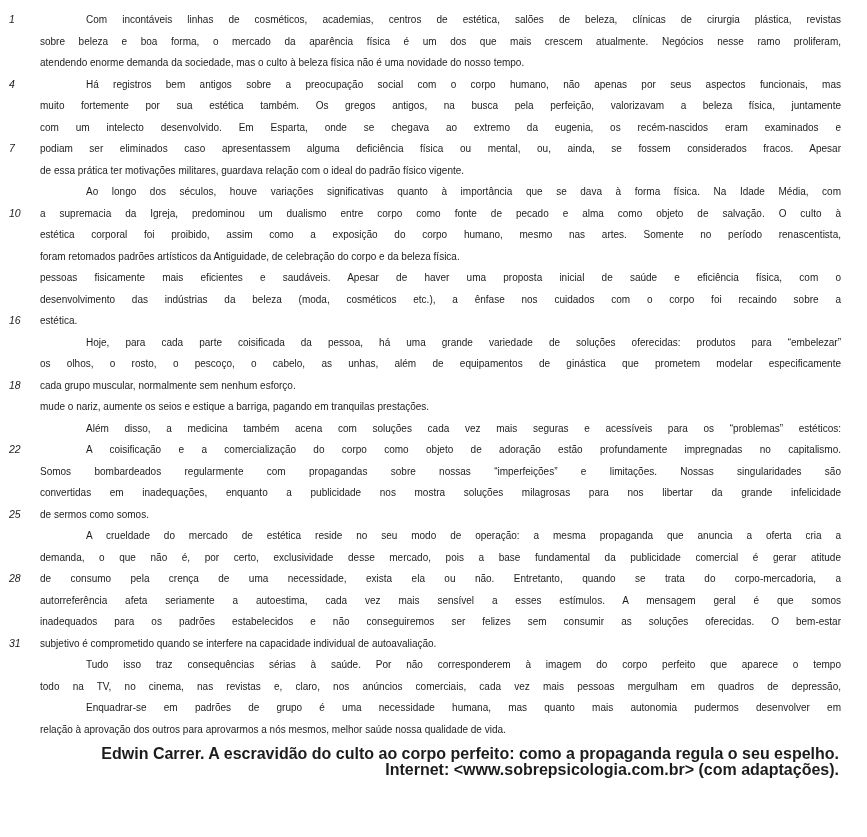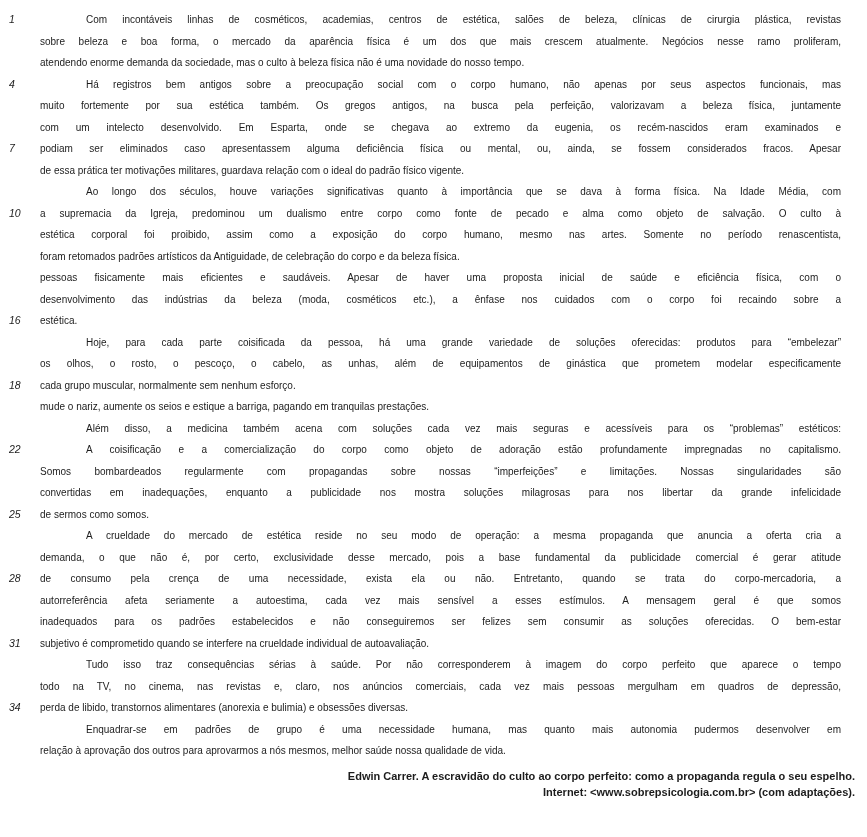--- a/index.html
+++ b/index.html
@@ -41,23 +41,23 @@
   }
   .just {
     text-align: justify;
     text-align-last: justify;
   }
   .ind {
     text-indent: 46px;
   }
   .citation {
     margin-top: 6px;
-    padding-right: 12px;
+    padding-right: 28px;
     text-align: right;
-    font-size: 11px;
+    font-size: 16px;
     font-weight: bold;
     line-height: 16px;
     color: #1c1c1c;
   }
 </style>
 </head>
 <body>
 
 <div class="doc">
   <div id="lines">
@@ -172,33 +172,29 @@
       <div class="row">
         <span class="gut"></span>
         <span class="txt just">autorreferência afeta seriamente a autoestima, cada vez mais sensível a esses estímulos. A mensagem geral é que somos</span>
       </div>
       <div class="row">
         <span class="gut"></span>
         <span class="txt just">inadequados para os padrões estabelecidos e não conseguiremos ser felizes sem consumir as soluções oferecidas. O bem-estar</span>
       </div>
       <div class="row">
         <span class="gut">31</span>
-        <span class="txt">subjetivo é comprometido quando se interfere na crueldade individual de autoavaliação.</span>
+        <span class="txt">subjetivo é comprometido quando se interfere na capacidade individual de autoavaliação.</span>
       </div>
       <div class="row">
         <span class="gut"></span>
         <span class="txt just ind">Tudo isso traz consequências sérias à saúde. Por não corresponderem à imagem do corpo perfeito que aparece o tempo</span>
       </div>
       <div class="row">
         <span class="gut"></span>
         <span class="txt just">todo na TV, no cinema, nas revistas e, claro, nos anúncios comerciais, cada vez mais pessoas mergulham em quadros de depressão,</span>
-      </div>
-      <div class="row">
-        <span class="gut">34</span>
-        <span class="txt">perda de libido, transtornos alimentares (anorexia e bulimia) e obsessões diversas.</span>
       </div>
       <div class="row">
         <span class="gut"></span>
         <span class="txt just ind">Enquadrar-se em padrões de grupo é uma necessidade humana, mas quanto mais autonomia pudermos desenvolver em</span>
       </div>
       <div class="row">
         <span class="gut"></span>
         <span class="txt">relação à aprovação dos outros para aprovarmos a nós mesmos, melhor saúde nossa qualidade de vida.</span>
       </div>
     </div>

